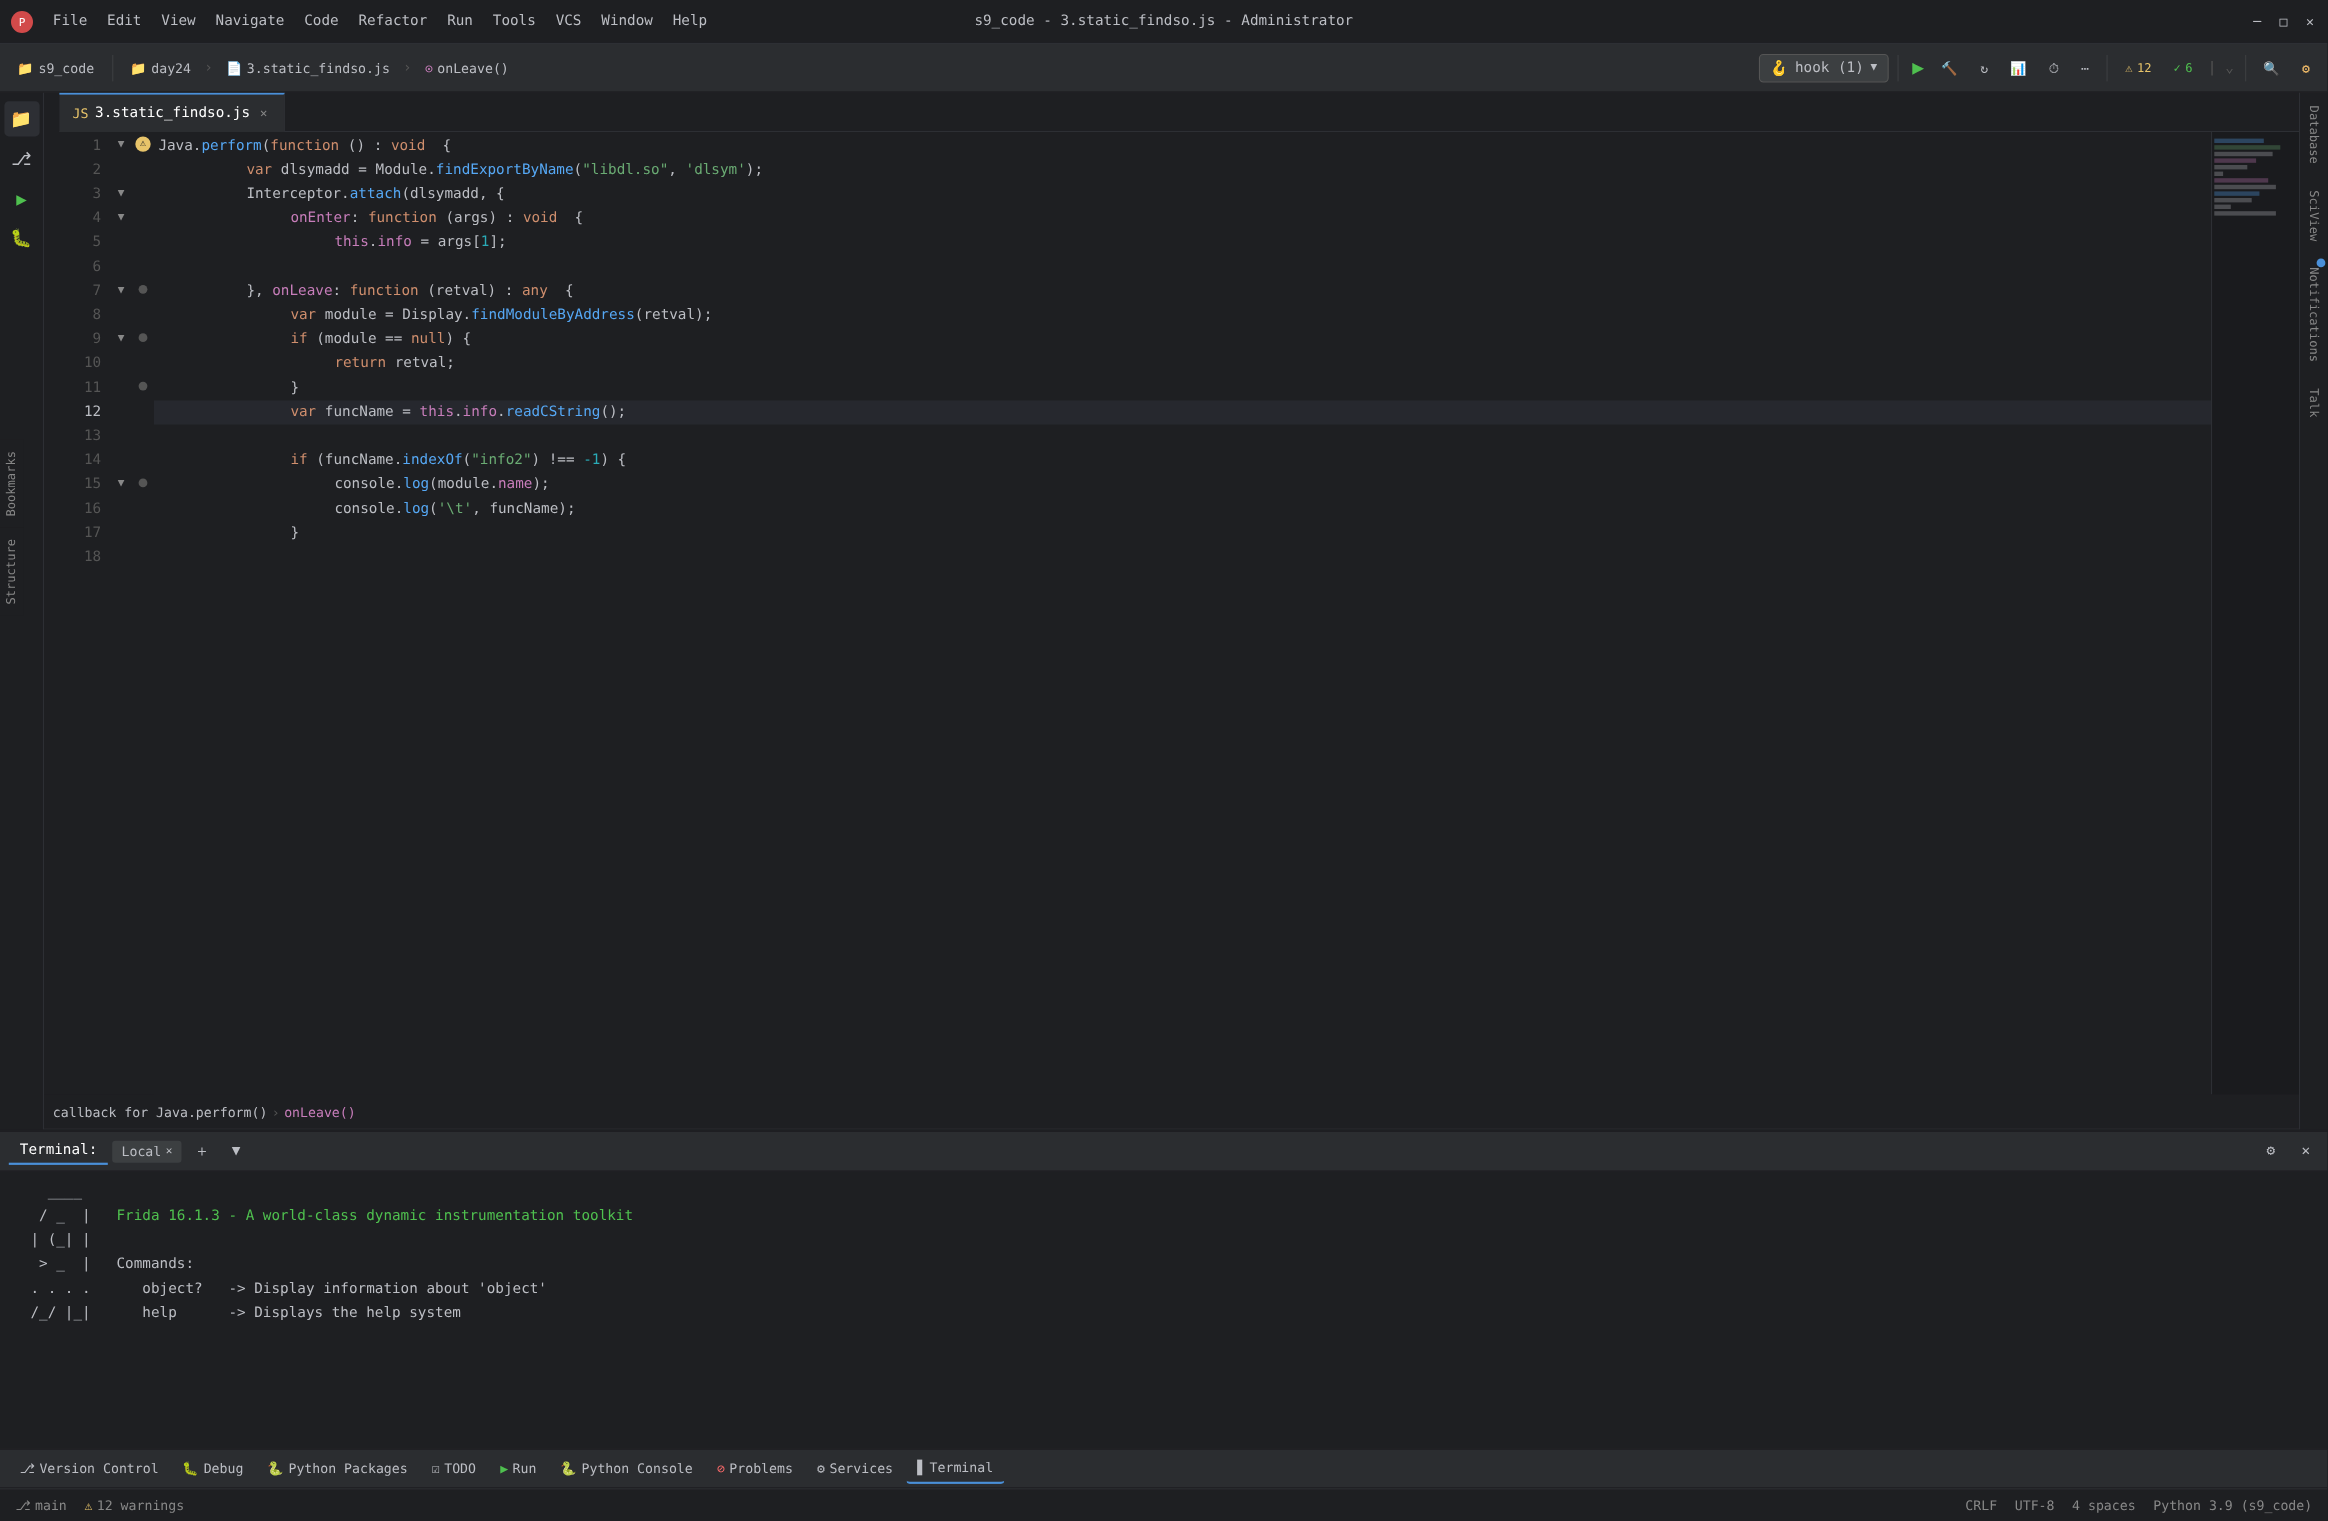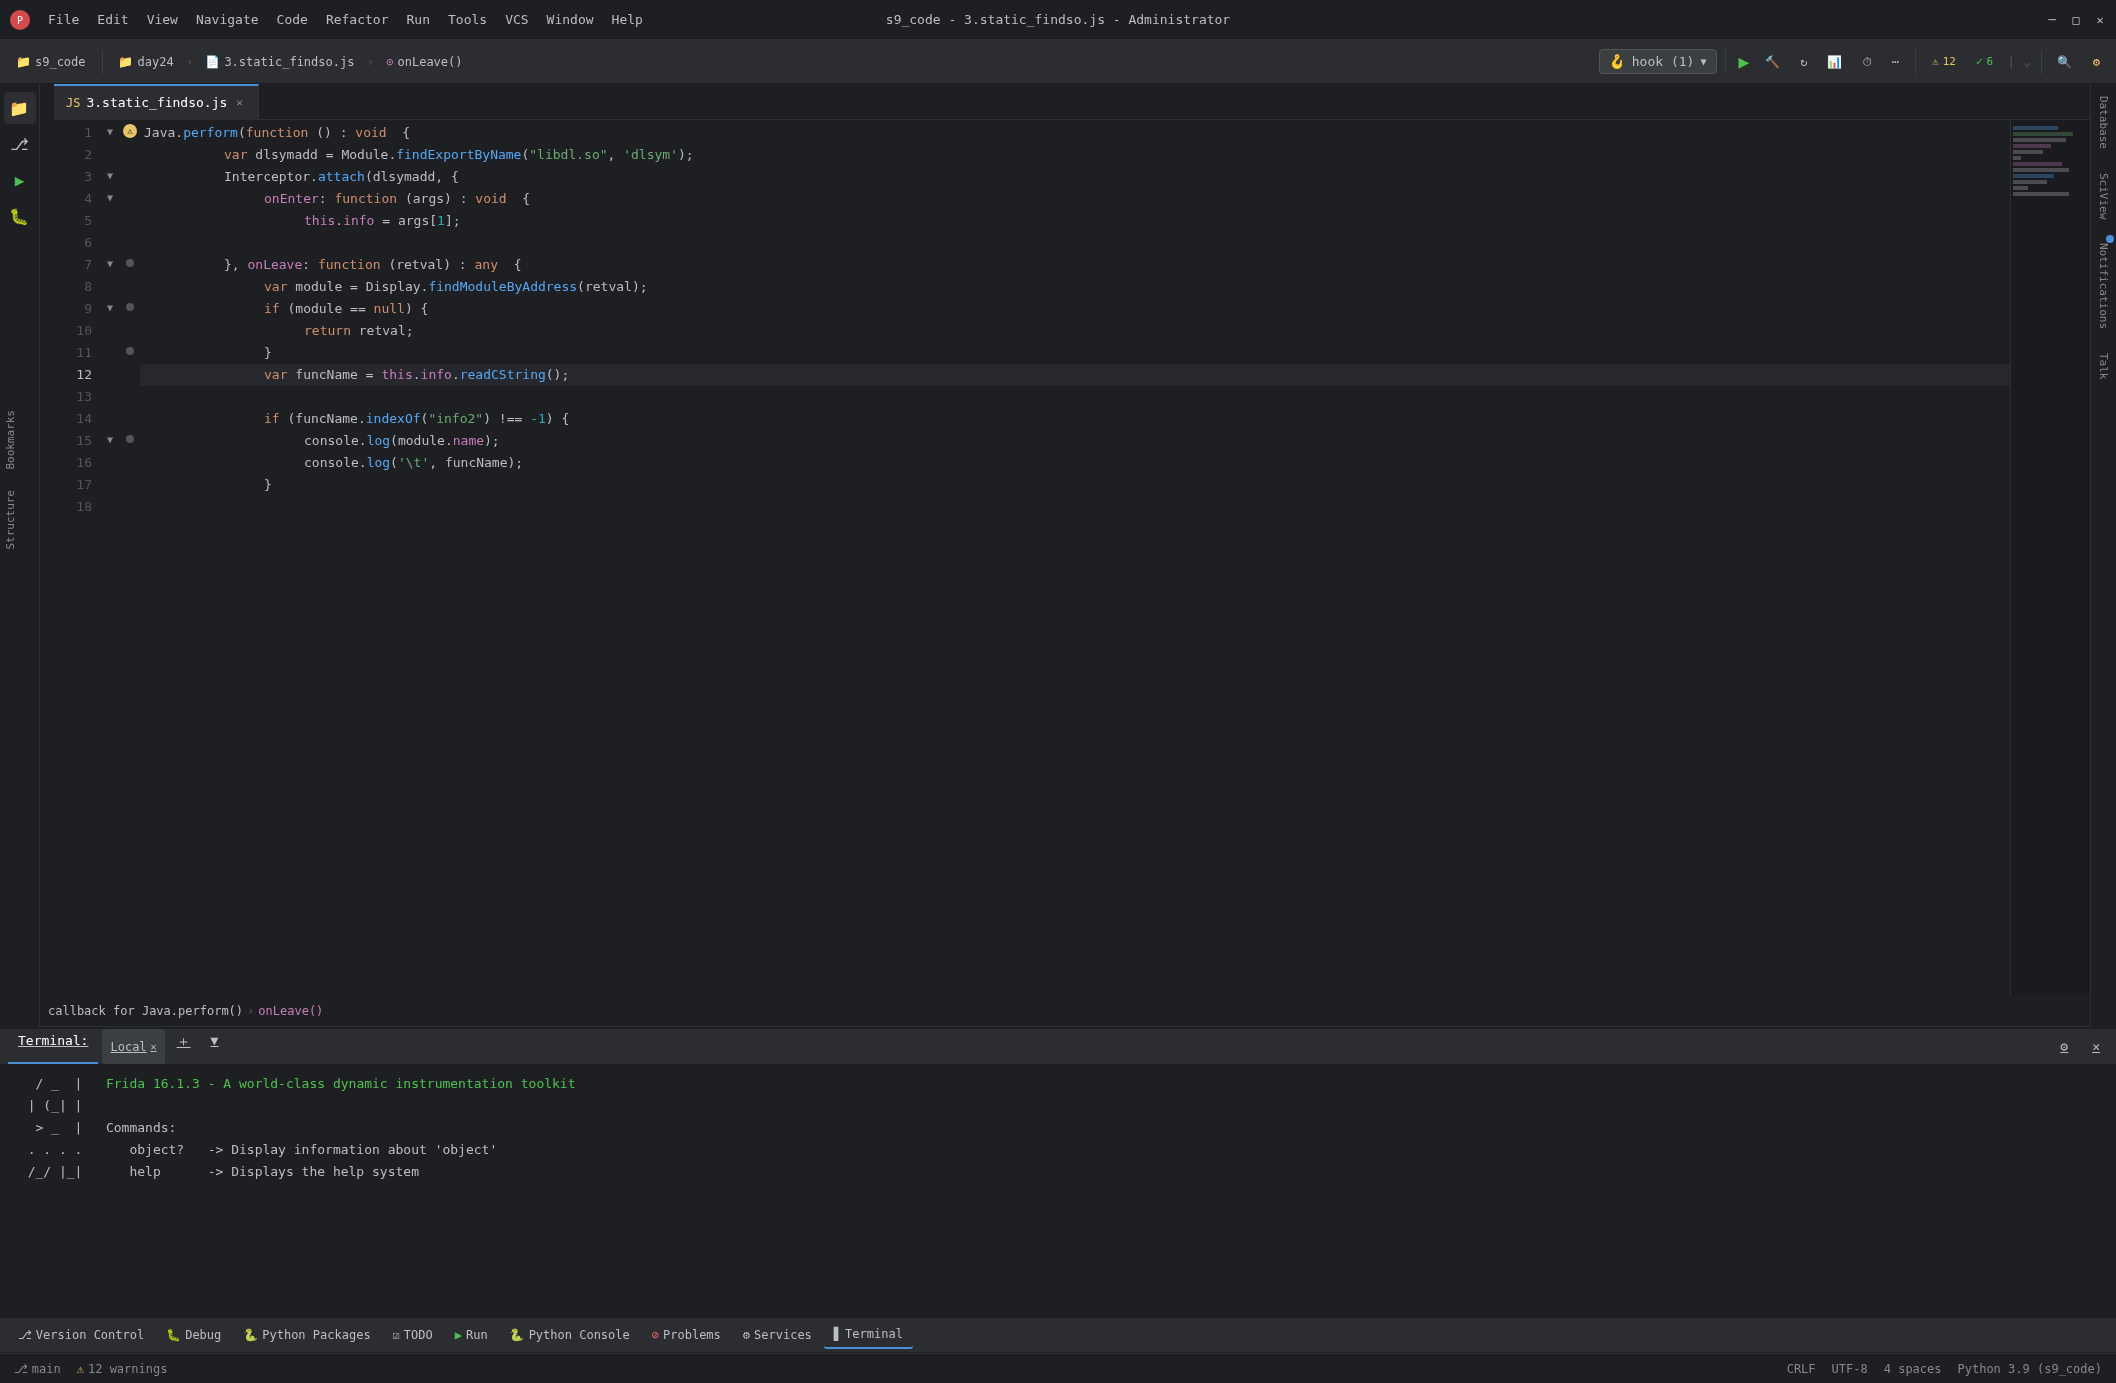--- a/index.html
+++ b/index.html
@@ -272,25 +272,25 @@
       flex-direction: column;
       border-top: 2px solid #1e1f22;
       flex-shrink: 0;
     }
 
     
     .terminal-tab-bar {
       background: #2b2d30;
       height: 36px;
       display: flex;
+      align-items: center;
       padding: 0 8px;
       gap: 4px;
       border-bottom: 1px solid #1e1f22;
       flex-shrink: 0;
-      text-decoration: underline;
     }
     .terminal-tab {
       padding: 4px 10px;
       color: #bcbec4;
       font-size: 13px;
       cursor: pointer;
     }
     .terminal-tab.active {
       color: #ffffff;
       border-bottom: 2px solid #4a90d9;
@@ -751,20 +751,21 @@
     <span style="padding:4px 8px; color:#bcbec4; cursor:pointer; font-size:14px;">＋</span>
     <span style="padding:4px 8px; color:#bcbec4; cursor:pointer;">▼</span>
 
     <div class="terminal-tab-right">
       <span style="padding:4px 8px; color:#bcbec4; cursor:pointer;">⚙</span>
       <span style="padding:4px 8px; color:#bcbec4; cursor:pointer;">✕</span>
     </div>
   </div>
 
   <div class="terminal-content">
+    <div class="terminal-line">    ____</div>
     <div class="terminal-line">   / _  |   <span class="term-green">Frida 16.1.3 - A world-class dynamic instrumentation toolkit</span></div>
     <div class="terminal-line">  | (_| |</div>
     <div class="terminal-line">   &gt; _  |   Commands:</div>
     <div class="terminal-line">  . . . .      object?   -&gt; Display information about 'object'</div>
     <div class="terminal-line">  /_/ |_|      help      -&gt; Displays the help system</div>
     <div style="height: 16px;"></div>
     <div class="terminal-line">
       
     </div>
   </div>

